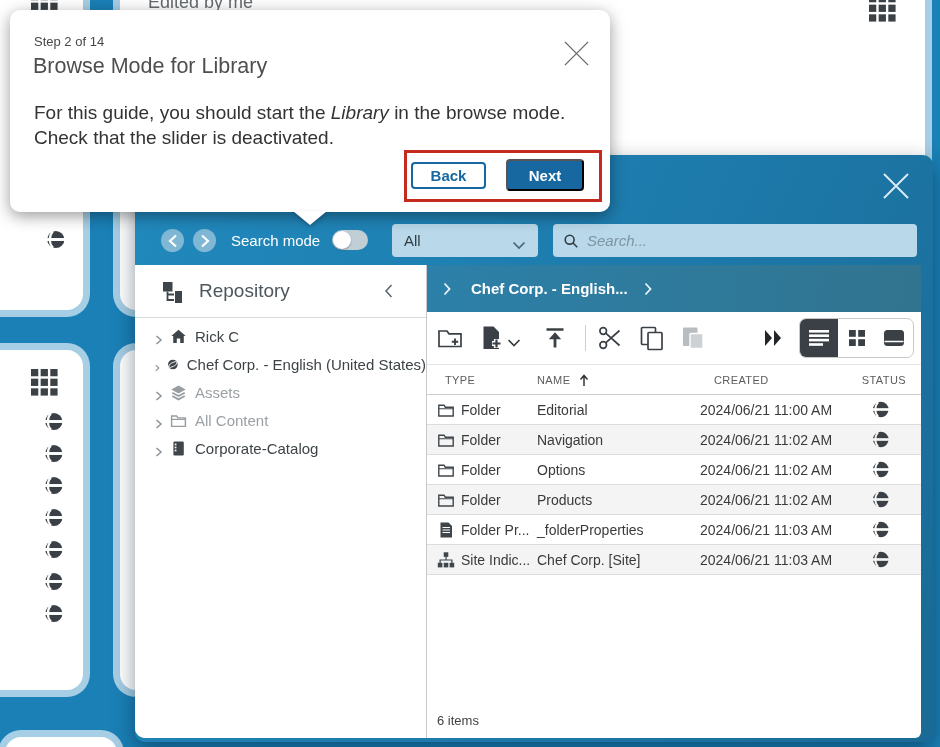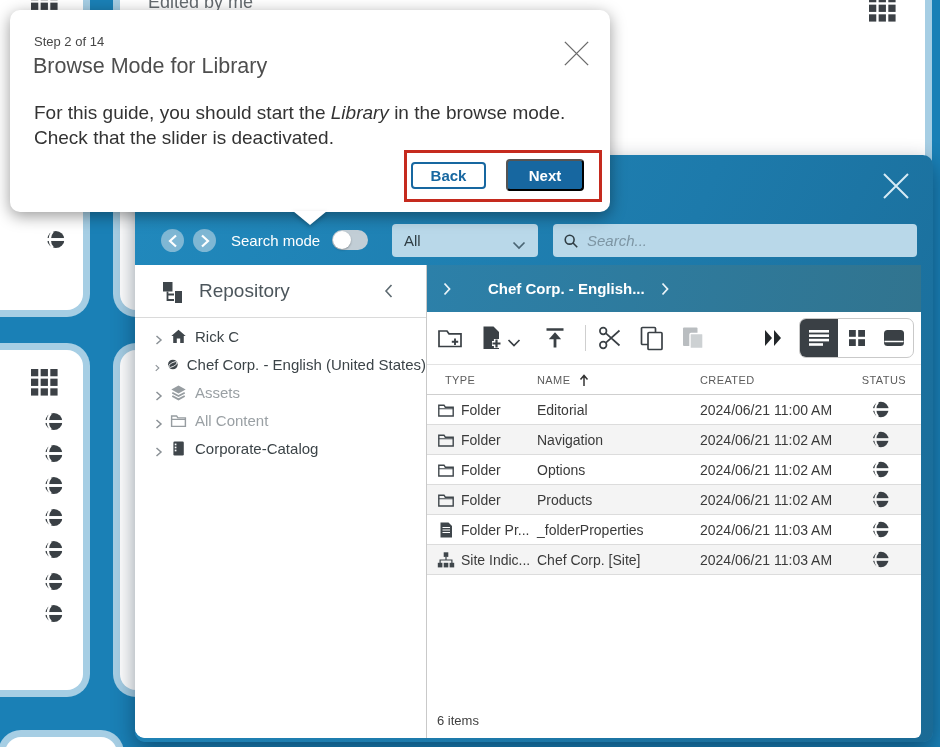--- a/index.html
+++ b/index.html
@@ -326,21 +326,21 @@
         </div>
       </div>
     </div>
     <div class="panel-divider"></div>
 
     <div class="right-area">
       <div class="crumbbar">
         <span style="margin-left: 16px; width: 8px; height: 14px; display: inline-block;"><svg viewBox="0 0 8 14" width="100%" height="100%">
               <path d="M1.5 1.5 6.5 7 1.5 12.5" stroke="#e9f3f8" stroke-width="1.8" fill="none"></path>
             </svg></span>
-        <span class="crumb-label" style="margin-left:37px;">Chef Corp. - English...</span>
+        <span class="crumb-label" style="margin-left:20px;">Chef Corp. - English...</span>
         <span style="margin-left: 16px; width: 8px; height: 14px; display: inline-block;"><svg viewBox="0 0 8 14" width="100%" height="100%">
               <path d="M1.5 1.5 6.5 7 1.5 12.5" stroke="#e9f3f8" stroke-width="1.8" fill="none"></path>
             </svg></span>
       </div>
 
       <div class="icon-toolbar">
         <span class="tbi" style="left: 10px; display: inline-block;"><svg viewBox="0 0 26 26" width="100%" height="100%" fill="none" stroke="#3a4045">
               <path stroke-width="1.7" d="M2 6 H10 l2 2.8 H24 V21.5 H2Z"></path>
               <path stroke-width="1.9" d="M18 13.5 V20 M14.8 16.8 H21.2"></path>
             </svg></span>
@@ -400,21 +400,21 @@
             </span>
         </div>
       </div>
 
       <div class="thead">
         <span class="th" style="left:10px;margin-left:8px;">TYPE</span>
         <span class="th" style="left:110px;">NAME</span>
         <span class="abs" style="left: 152px; top: 8px; width: 10px; height: 13px; display: inline-block;"><svg viewBox="0 0 10 13" width="100%" height="100%">
               <path d="M5 12 V2.5 M1.5 5.5 5 1.5 8.5 5.5" stroke="#333" stroke-width="1.5" fill="none"></path>
             </svg></span>
-        <span class="th" style="left:273px;">CREATED</span>
+        <span class="th" style="left:287px;">CREATED</span>
         <span class="th" style="right:15px;">STATUS</span>
       </div>
 
       <div class="rows">
         <div class="trow">
           <span class="row-icon" style="display: inline-block;"><svg viewBox="0 0 18 18" width="100%" height="100%" fill="none" stroke="#3f464b">
                 <path stroke-width="1.4" d="M1.8 4.2 H7 l1.3 2 H16.2 V15 H1.8Z"></path>
                 <path stroke-width="1.1" d="M1.8 7.8 H16.2"></path>
               </svg></span>
           <span class="tcell" style="left:34px;">Folder</span>

